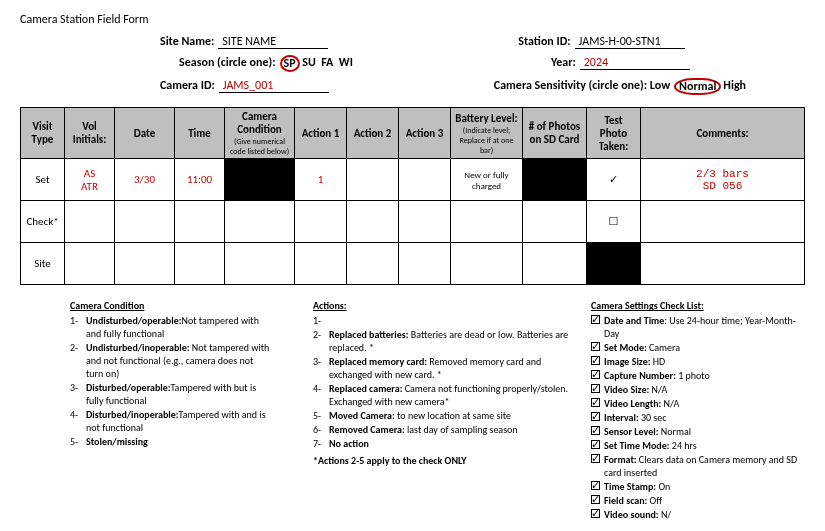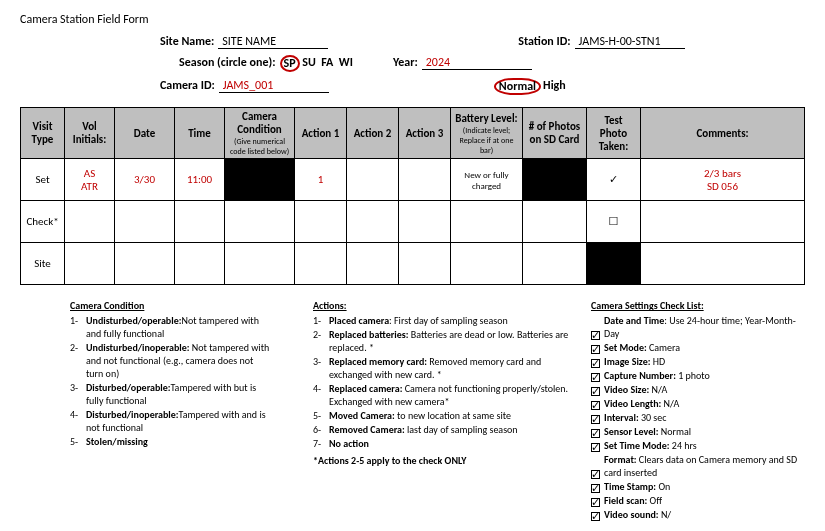--- a/index.html
+++ b/index.html
@@ -64,34 +64,34 @@
     font-weight: bold;
   }
   table.main th .sub {
     font-weight: normal;
     font-size: 8px;
     display: block;
   }
   table.main tr.data td { height: 42px; }
   .blackcell { background: #000; }
   .check { font-size: 16px; }
-  .left { text-align: left; }
+  .left { text-align: left; font-family: Liberation Mono, monospace; }
   .footer {
     display: flex;
     gap: 18px;
     font-size: 10px;
     margin-left: 50px;
   }
   .footer .col { flex: 1; }
   .footer .col.narrow { flex: 0 0 200px; }
   .footer .col.wider { flex: 0 0 260px; margin-left: 25px; }
   .footer .heading { font-weight: bold; text-decoration: underline; margin-bottom: 2px; }
   .footer .item { margin-bottom: 1px; }
   .footer .item b { font-weight: bold; }
-  .chkline { display:flex; align-items:flex-end; margin-bottom:1px; }
+  .chkline { display:flex; align-items:flex-start; margin-bottom:1px; }
   .chkbox {
     display:inline-block; width:9px; height:9px; border:1px solid #000;
     margin-right:4px; position:relative; flex-shrink:0; margin-top:1px;
   }
   .chkbox.checked::after {
     content:"✓"; position:absolute; top:-3px; left:-1px; font-size:11px;
   }
   .col1 { width: 44px; }
   .col2 { width: 50px; }
   .col3 { width: 60px; }
@@ -122,31 +122,32 @@
     </div>
   </div>
   <div class="header-row">
     <div class="hgroup seasons">
       <span class="hlabel">Season (circle one):</span>
       <span class="circle">SP</span>&nbsp;
       <span>SU</span>&nbsp;&nbsp;
       <span>FA</span>&nbsp;&nbsp;
       <span>WI</span>
     </div>
-    <div class="hgroup" style="">
+    <div class="hgroup" style="margin-left:158px">
       <span class="hlabel">Year:</span>
       <span class="uline red">2024</span>
     </div>
   </div>
   <div class="header-row">
     <div class="hgroup">
       <span class="hlabel">Camera ID:</span>
       <span class="uline red">JAMS_001</span>
     </div>
     <div class="hgroup" style="margin-left:125px">
+      <span class="hlabel">Camera Sensitivity (circle one): Low</span>
       <span class="oval" style="font-weight:bold">Normal</span>
       <span class="hlabel" style="margin-left:2px">High</span>
     </div>
   </div>
 </div>
 
 <table class="main">
   <thead>
     <tr>
       <th class="col1">Visit Type</th>
@@ -241,21 +242,20 @@
           <span style="flex-shrink: 0; width: 16px;">5- </span>
           <span><b>Stolen/missing</b></span>
         </div>
       </div>
   </div>
   <div class="col wider">
     <div class="heading">Actions:</div>
     <div id="actions-list">
         <div class="item" style="display: flex;">
           <span style="flex-shrink: 0; width: 16px;">1- </span>
-          <span><b>Placed camera</b>: First day of sampling season</span>
         </div>
         <div class="item" style="display: flex;">
           <span style="flex-shrink: 0; width: 16px;">2- </span>
           <span><b>Replaced batteries:</b> Batteries are dead or low. Batteries are replaced. *</span>
         </div>
         <div class="item" style="display: flex;">
           <span style="flex-shrink: 0; width: 16px;">3- </span>
           <span><b>Replaced memory card:</b> Removed memory card and exchanged with new card. *</span>
         </div>
         <div class="item" style="display: flex;">

